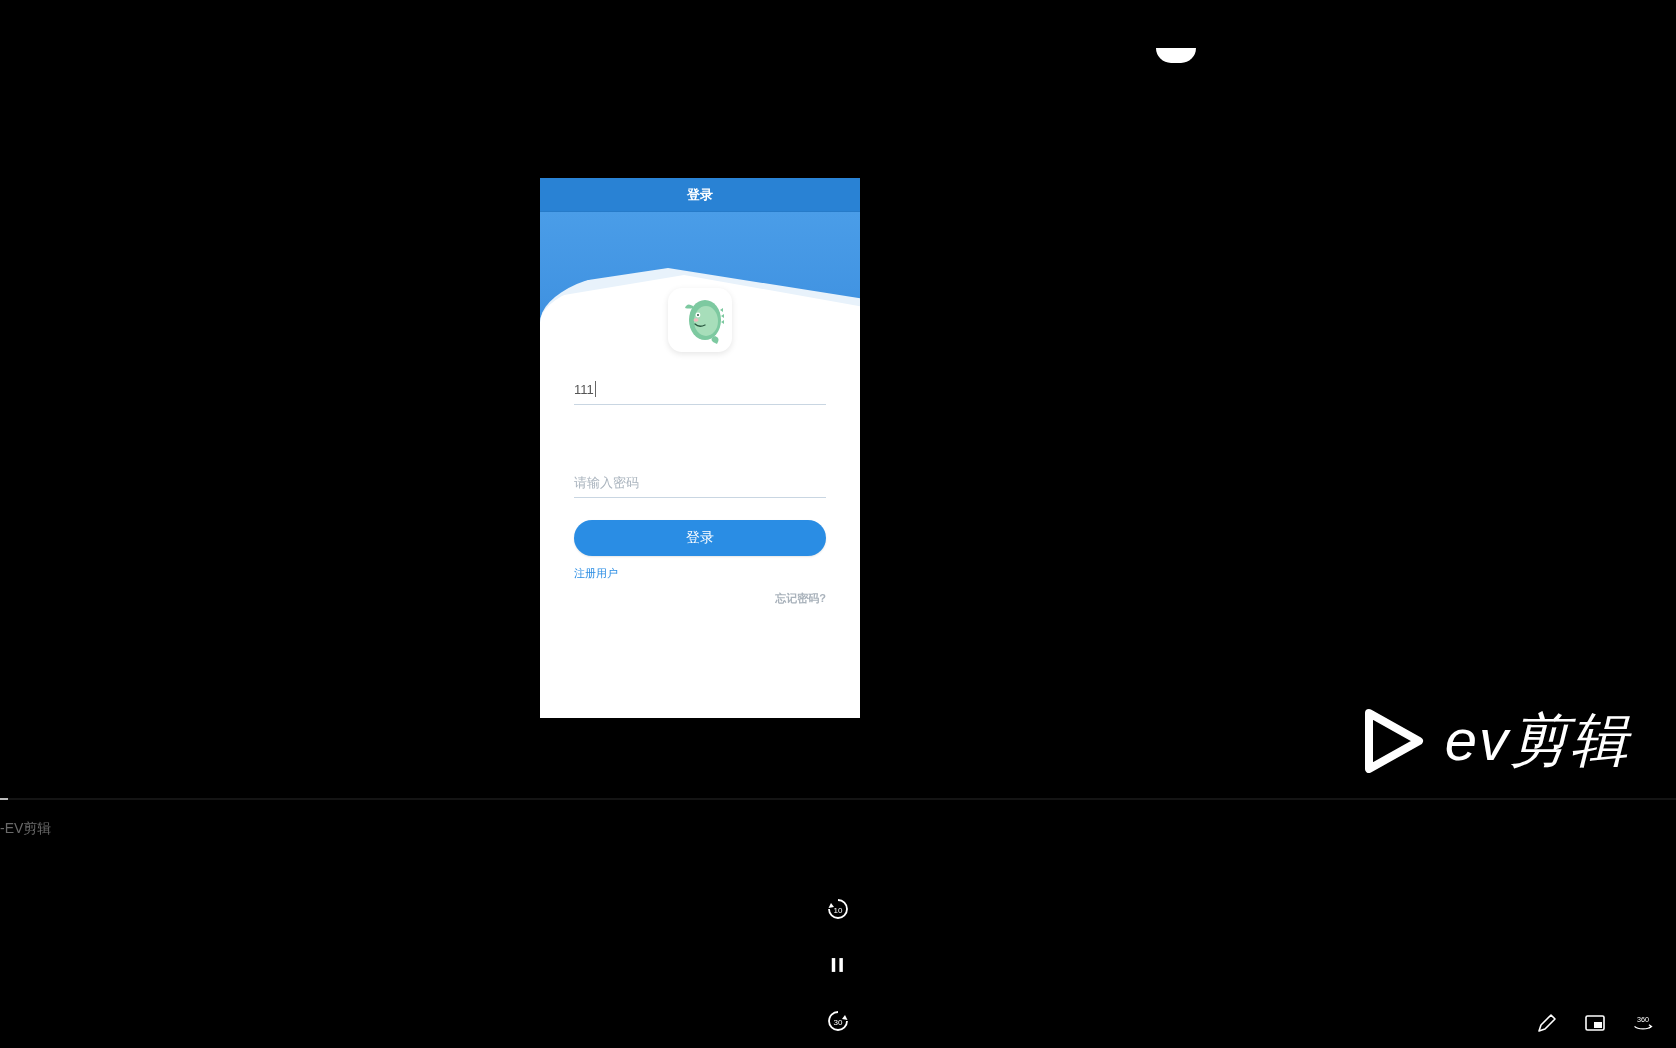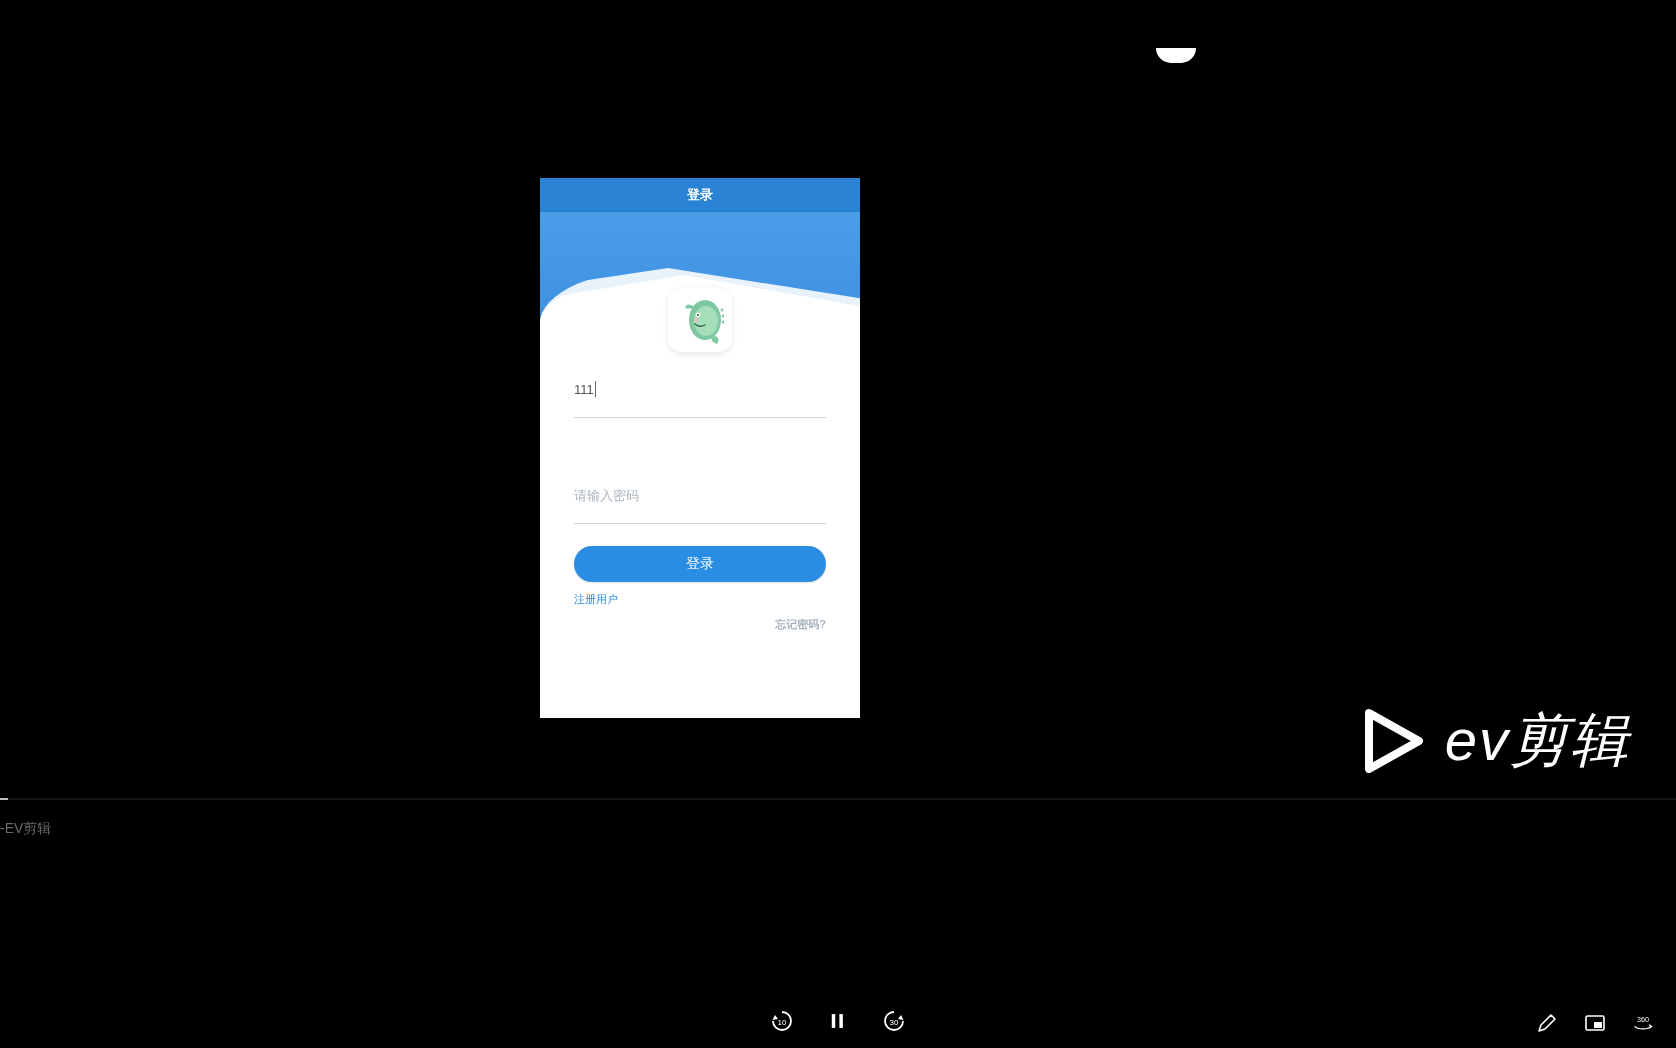--- a/index.html
+++ b/index.html
@@ -92,21 +92,21 @@
   box-shadow: 0 2px 6px rgba(0,0,0,.1);
   z-index: 5;
 }
 .avatar svg { width: 50px; height: 52px; }
 
 .form {
   padding: 50px 34px 0 34px;
 }
 .input-row {
   border-bottom: 1px solid #c9d6e2;
-  padding: 8px 0 19px 0;
+  padding: 8px 0 6px 0;
   margin-bottom: 14px;
 }
 .input-row input {
   border: none;
   outline: none;
   width: 100%;
   font-size: 13px;
   color: #555;
   background: transparent;
   margin-top: 48px;
@@ -189,20 +189,21 @@
   font-size: 14px;
 }
 .player-controls {
   position: absolute;
   left: 50%;
   bottom: 14px;
   transform: translateX(-50%);
   display: flex;
   align-items: center;
   gap: 30px;
+  flex-direction: column;
 }
 .ctrl {
   width: 26px; height: 26px;
   color: #fff;
   cursor: pointer;
   display: flex; align-items: center; justify-content: center;
 }
 .right-controls {
   position: absolute;
   right: 22px;

